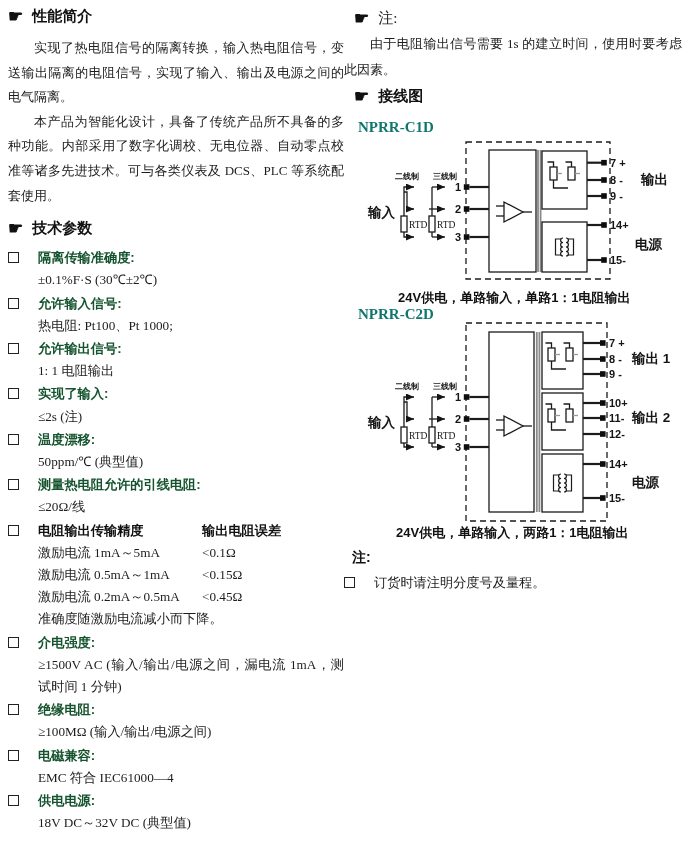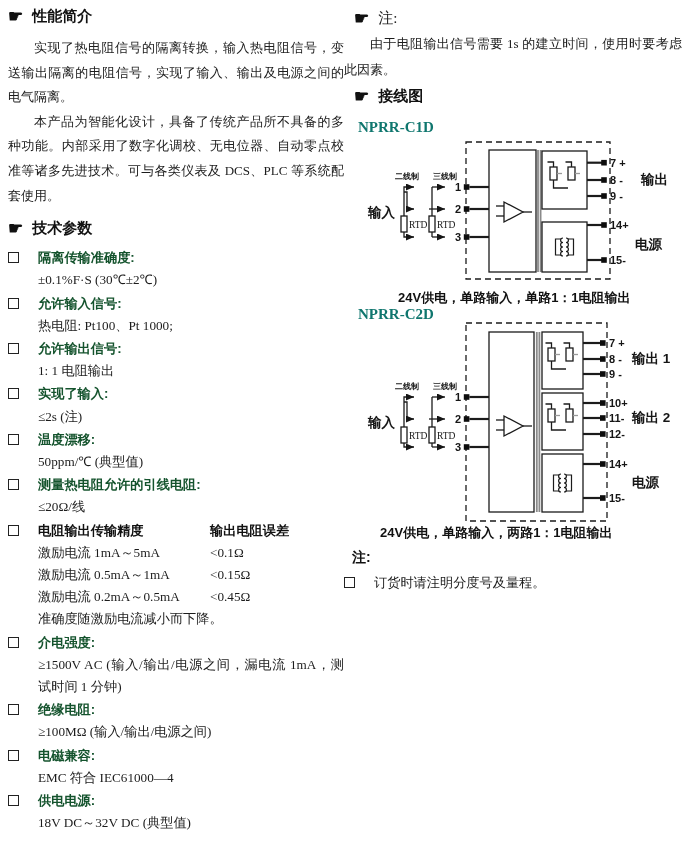--- a/index.html
+++ b/index.html
@@ -11,21 +11,21 @@
            font-weight:bold;font-size:15px;color:#111;height:20px;}
   .heading .hand{font-size:17px;line-height:1;}
   .heading.h-perf{margin:0 0 10px 0;}
   .heading.h-tech{margin:10px 0 9px 0;}
   .para{margin:0;font-size:13px;line-height:24.6px;text-align:justify;text-indent:2em;font-family:Liberation Serif, serif;}
   .params{font-size:13.2px;line-height:22.2px;}
   .param{position:relative;padding-left:30px;margin-bottom:1px;}
   .sq-bullet{position:absolute;left:0;top:5px;width:9px;height:9px;border:1.4px solid #222;background:#fff;}
   .plabel{font-family:Liberation Sans, sans-serif;font-weight:bold;color:#14532d;}
   .pline{text-align:justify;}
-  .prow{display:flex;gap:8px;}
+  .prow{display:flex;}
   .prow .c1{width:164px;flex:0 0 164px;}
   .prow.phead span{font-family:"Liberation Sans",sans-serif;font-weight:bold;color:#111;}
   
   .col-right{position:absolute;left:344px;top:0;width:344px;height:852px;}
   .abs{position:absolute;}
   .note-heading{display:flex;align-items:center;gap:9px;font-size:15px;height:20px;}
   .note-heading .hand{font-family:"Liberation Sans",sans-serif;font-weight:bold;font-size:17px;line-height:1;color:#111;}
   .note-body{font-size:13px;line-height:26px;text-align:justify;text-indent:2em;}
   .diag-title{font-family:"Liberation Serif",serif;font-weight:bold;font-size:15px;color:#0f766e;}
   .diag-caption{font-family:"Liberation Sans",sans-serif;font-weight:bold;font-size:13px;
@@ -352,21 +352,21 @@
       <text class="tnum" x="265" y="85">10+</text>
       <text class="tnum" x="265" y="100">11-</text>
       <text class="tnum" x="265" y="116">12-</text>
       <text class="tnum" x="265" y="146">14+</text>
       <text class="tnum" x="265" y="180">15-</text>
       <text class="tlabel" x="288" y="41">输出 1</text>
       <text class="tlabel" x="288" y="100">输出 2</text>
       <text class="tlabel" x="288" y="165">电源</text>
     </svg>
 
-    <div class="abs diag-caption" style="top:524px;left:36px;width:290px;">24V供电，单路输入，两路1：1电阻输出</div>
+    <div class="abs diag-caption" style="top:524px;left:52px;width:290px;">24V供电，单路输入，两路1：1电阻输出</div>
 
     <div class="abs note2-heading" style="top:549px;left:8px;">注:</div>
     <div class="abs note2-item" style="top:574px;left:0;width:336px;">
       <span class="sq-bullet"></span>
       <span>订货时请注明分度号及量程。</span>
     </div>
 
   </div>
 </div>
 

